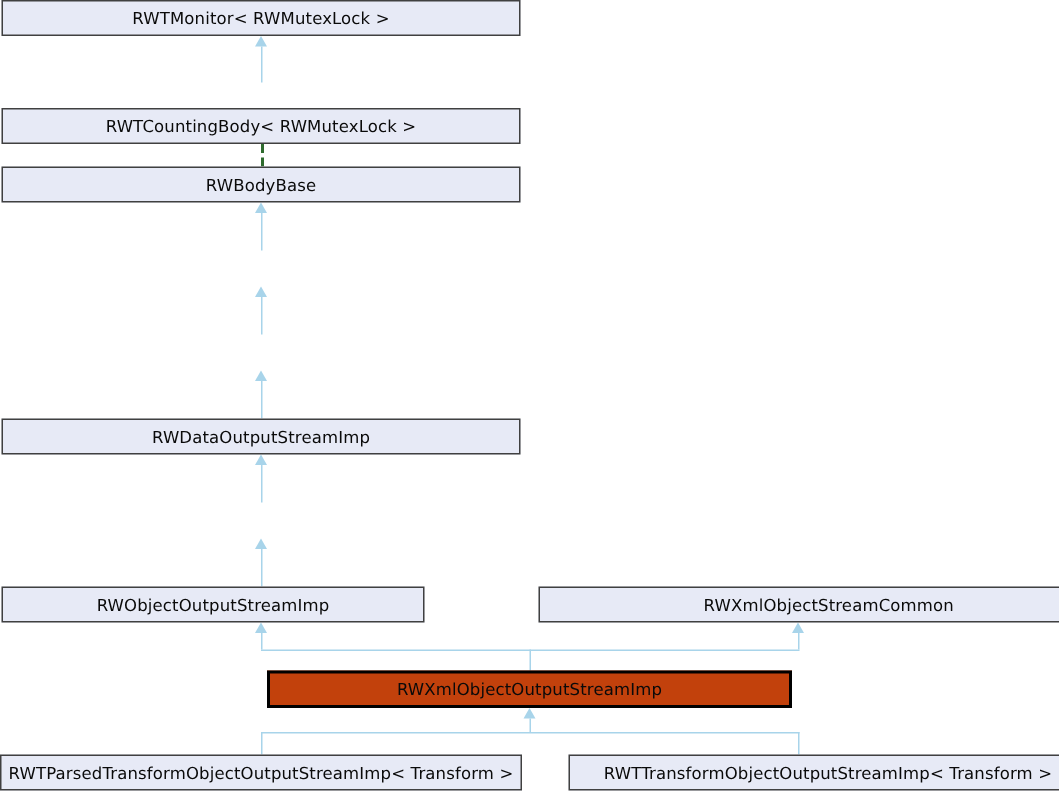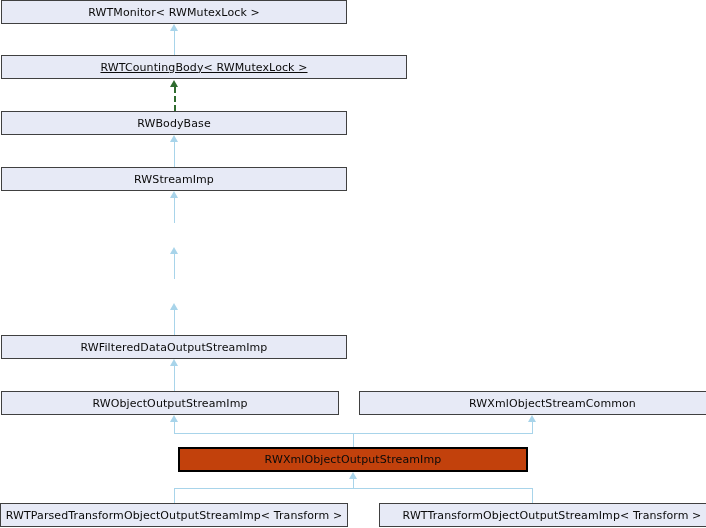--- a/index.html
+++ b/index.html
@@ -78,31 +78,30 @@
   <div class="arrow-up" style="left:528px;top:415px;"></div>
 
   <div class="edge vline" style="left:353px;top:479px;height:9px;"></div>
   <div class="arrow-up" style="left:349px;top:472px;"></div>
   <div class="edge hline" style="left:174px;top:488px;width:359px;"></div>
   <div class="edge vline" style="left:174px;top:488px;height:15px;"></div>
   <div class="edge vline" style="left:532px;top:488px;height:15px;"></div>
 
   <div class="node" style="left:1px;top:0px;width:346px;height:24px;">RWTMonitor&lt; RWMutexLock &gt;</div>
 
-  <div class="node" style="left:1px;top:55px;width:406px;height:24px;text-decoration:underline;">RWTCountingBody&lt; RWMutexLock &gt;</div>
+  <div class="node" style="left:1px;top:72px;width:346px;height:24px;">RWTCountingBody&lt; RWMutexLock &gt;</div>
 
   <div class="node" style="left:1px;top:111px;width:346px;height:24px;">RWBodyBase</div>
 
-  <div class="node" style="left:1px;top:167px;width:346px;height:24px;">RWStreamImp</div>
 
 
+  <div class="node" style="left:1px;top:279px;width:346px;height:24px;">RWDataOutputStreamImp</div>
 
-  <div class="node" style="left:1px;top:335px;width:346px;height:24px;">RWFilteredDataOutputStreamImp</div>
 
-  <div class="node" style="left:1px;top:391px;width:338px;height:24px;">RWObjectOutputStreamImp</div>
+  <div class="node" style="left:1px;top:391px;width:282px;height:24px;">RWObjectOutputStreamImp</div>
 
   <div class="node" style="left:359px;top:391px;width:387px;height:24px;">RWXmlObjectStreamCommon</div>
 
   <div class="node current" style="left:178px;top:447px;width:350px;height:25px;">RWXmlObjectOutputStreamImp</div>
 
   <div class="node" style="left:0px;top:503px;width:348px;height:24px;">RWTParsedTransformObjectOutputStreamImp&lt; Transform &gt;</div>
 
   <div class="node" style="left:359px;top:503px;width:346px;height:24px;margin-left:20px;">RWTTransformObjectOutputStreamImp&lt; Transform &gt;</div>
 
 </div>

